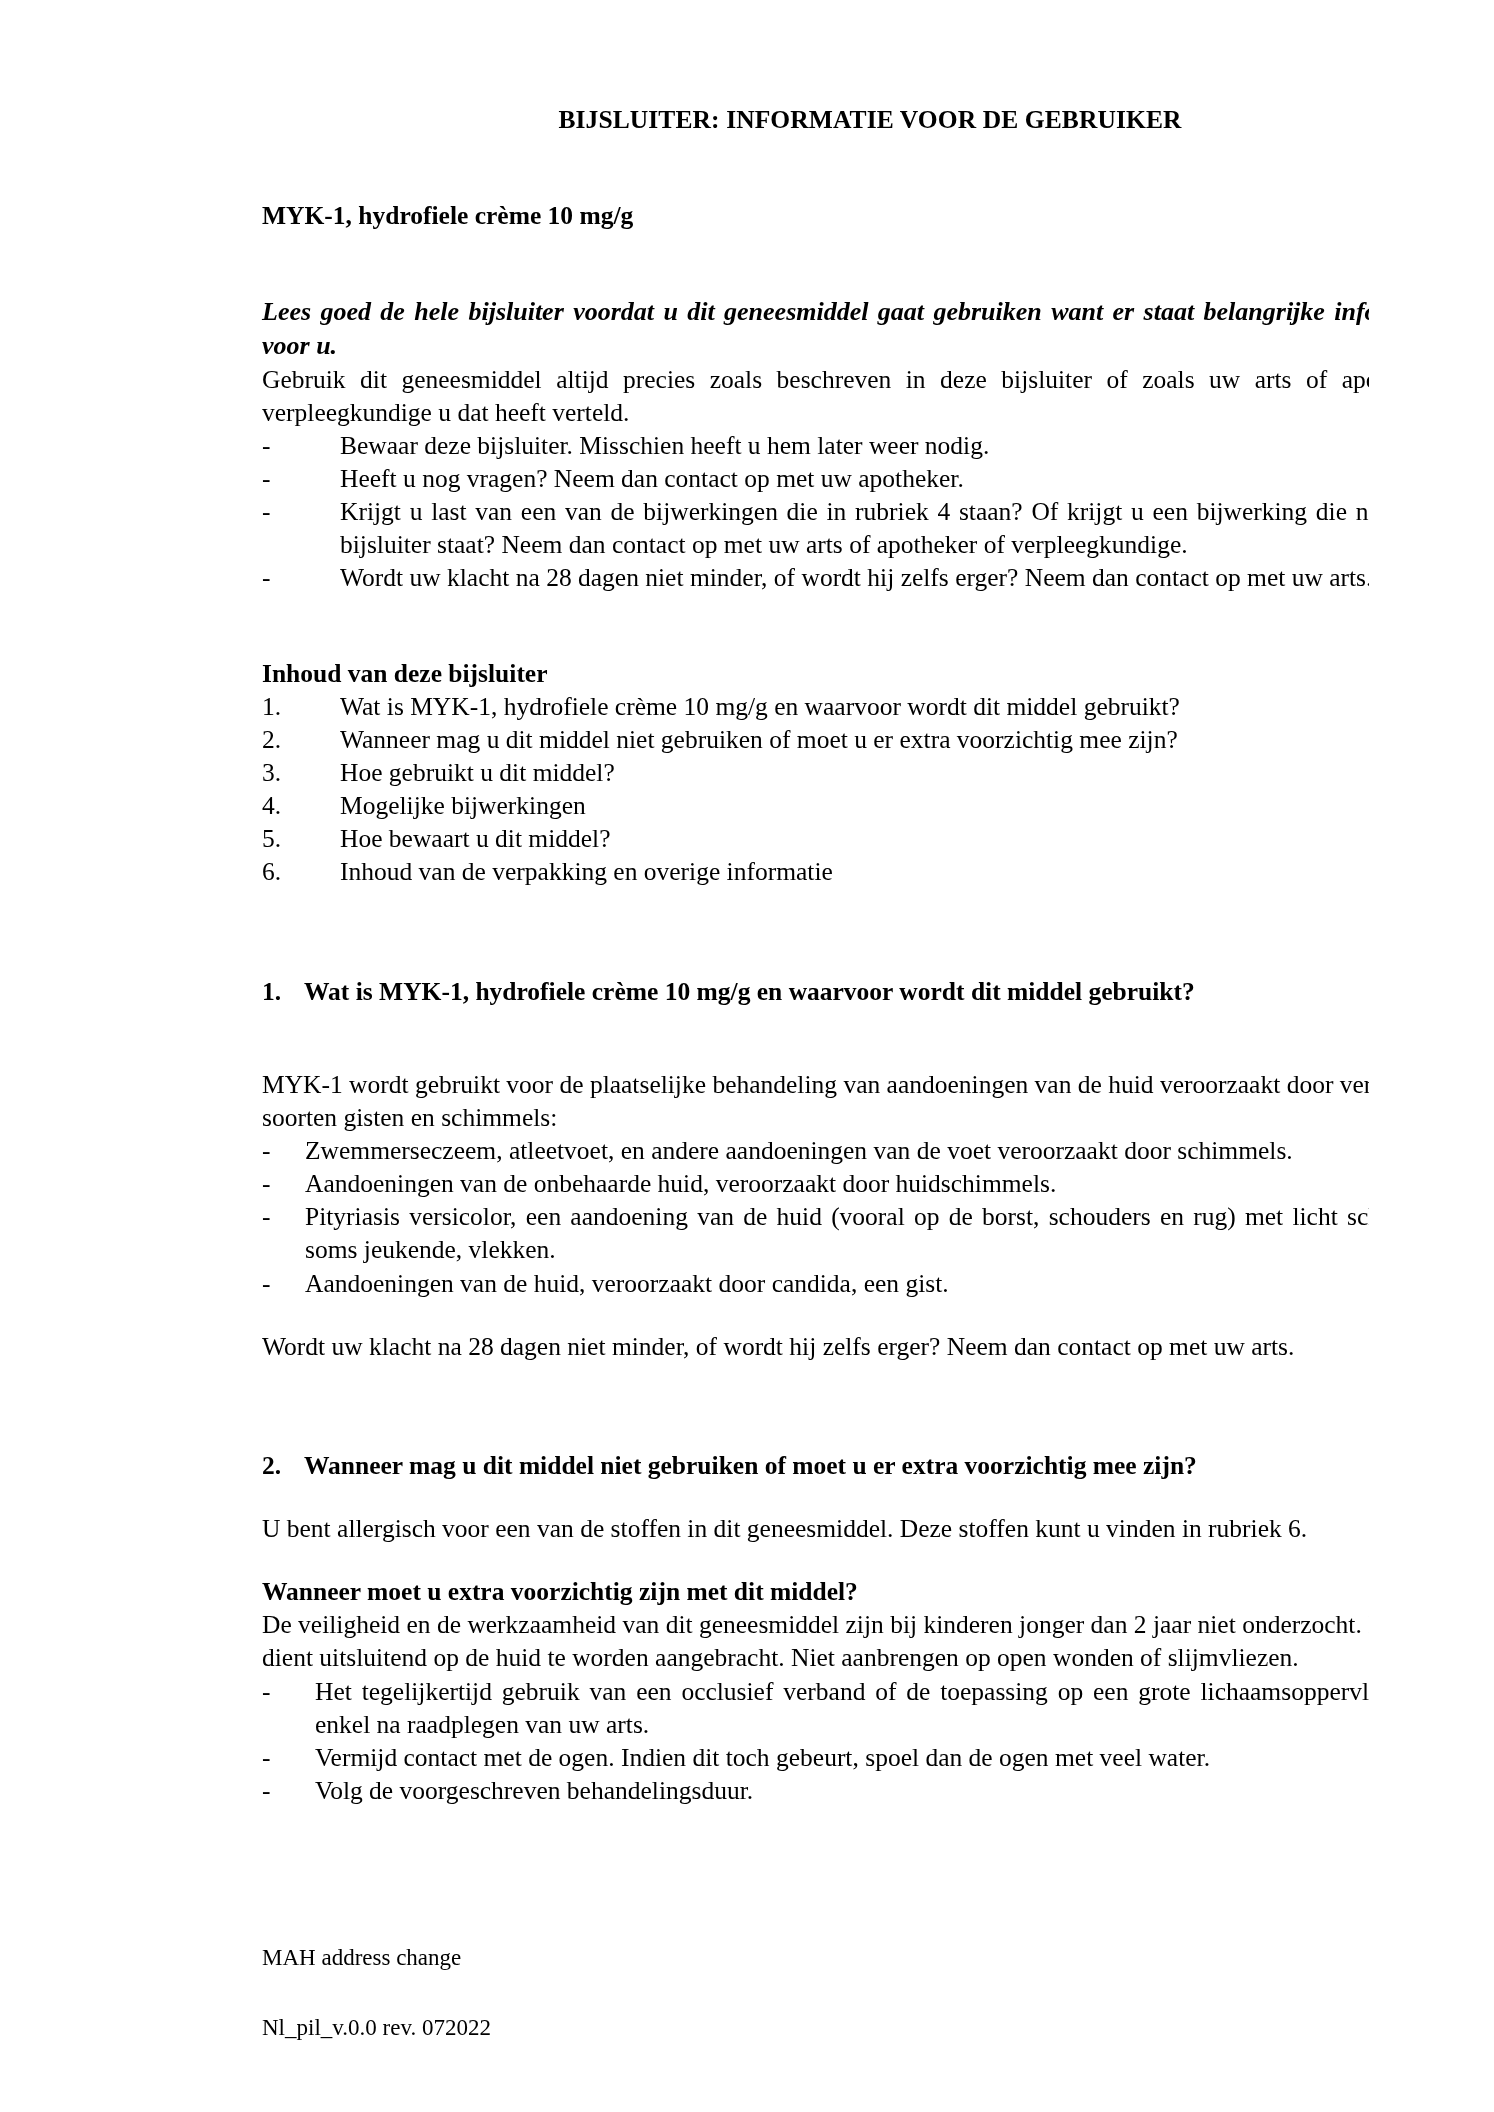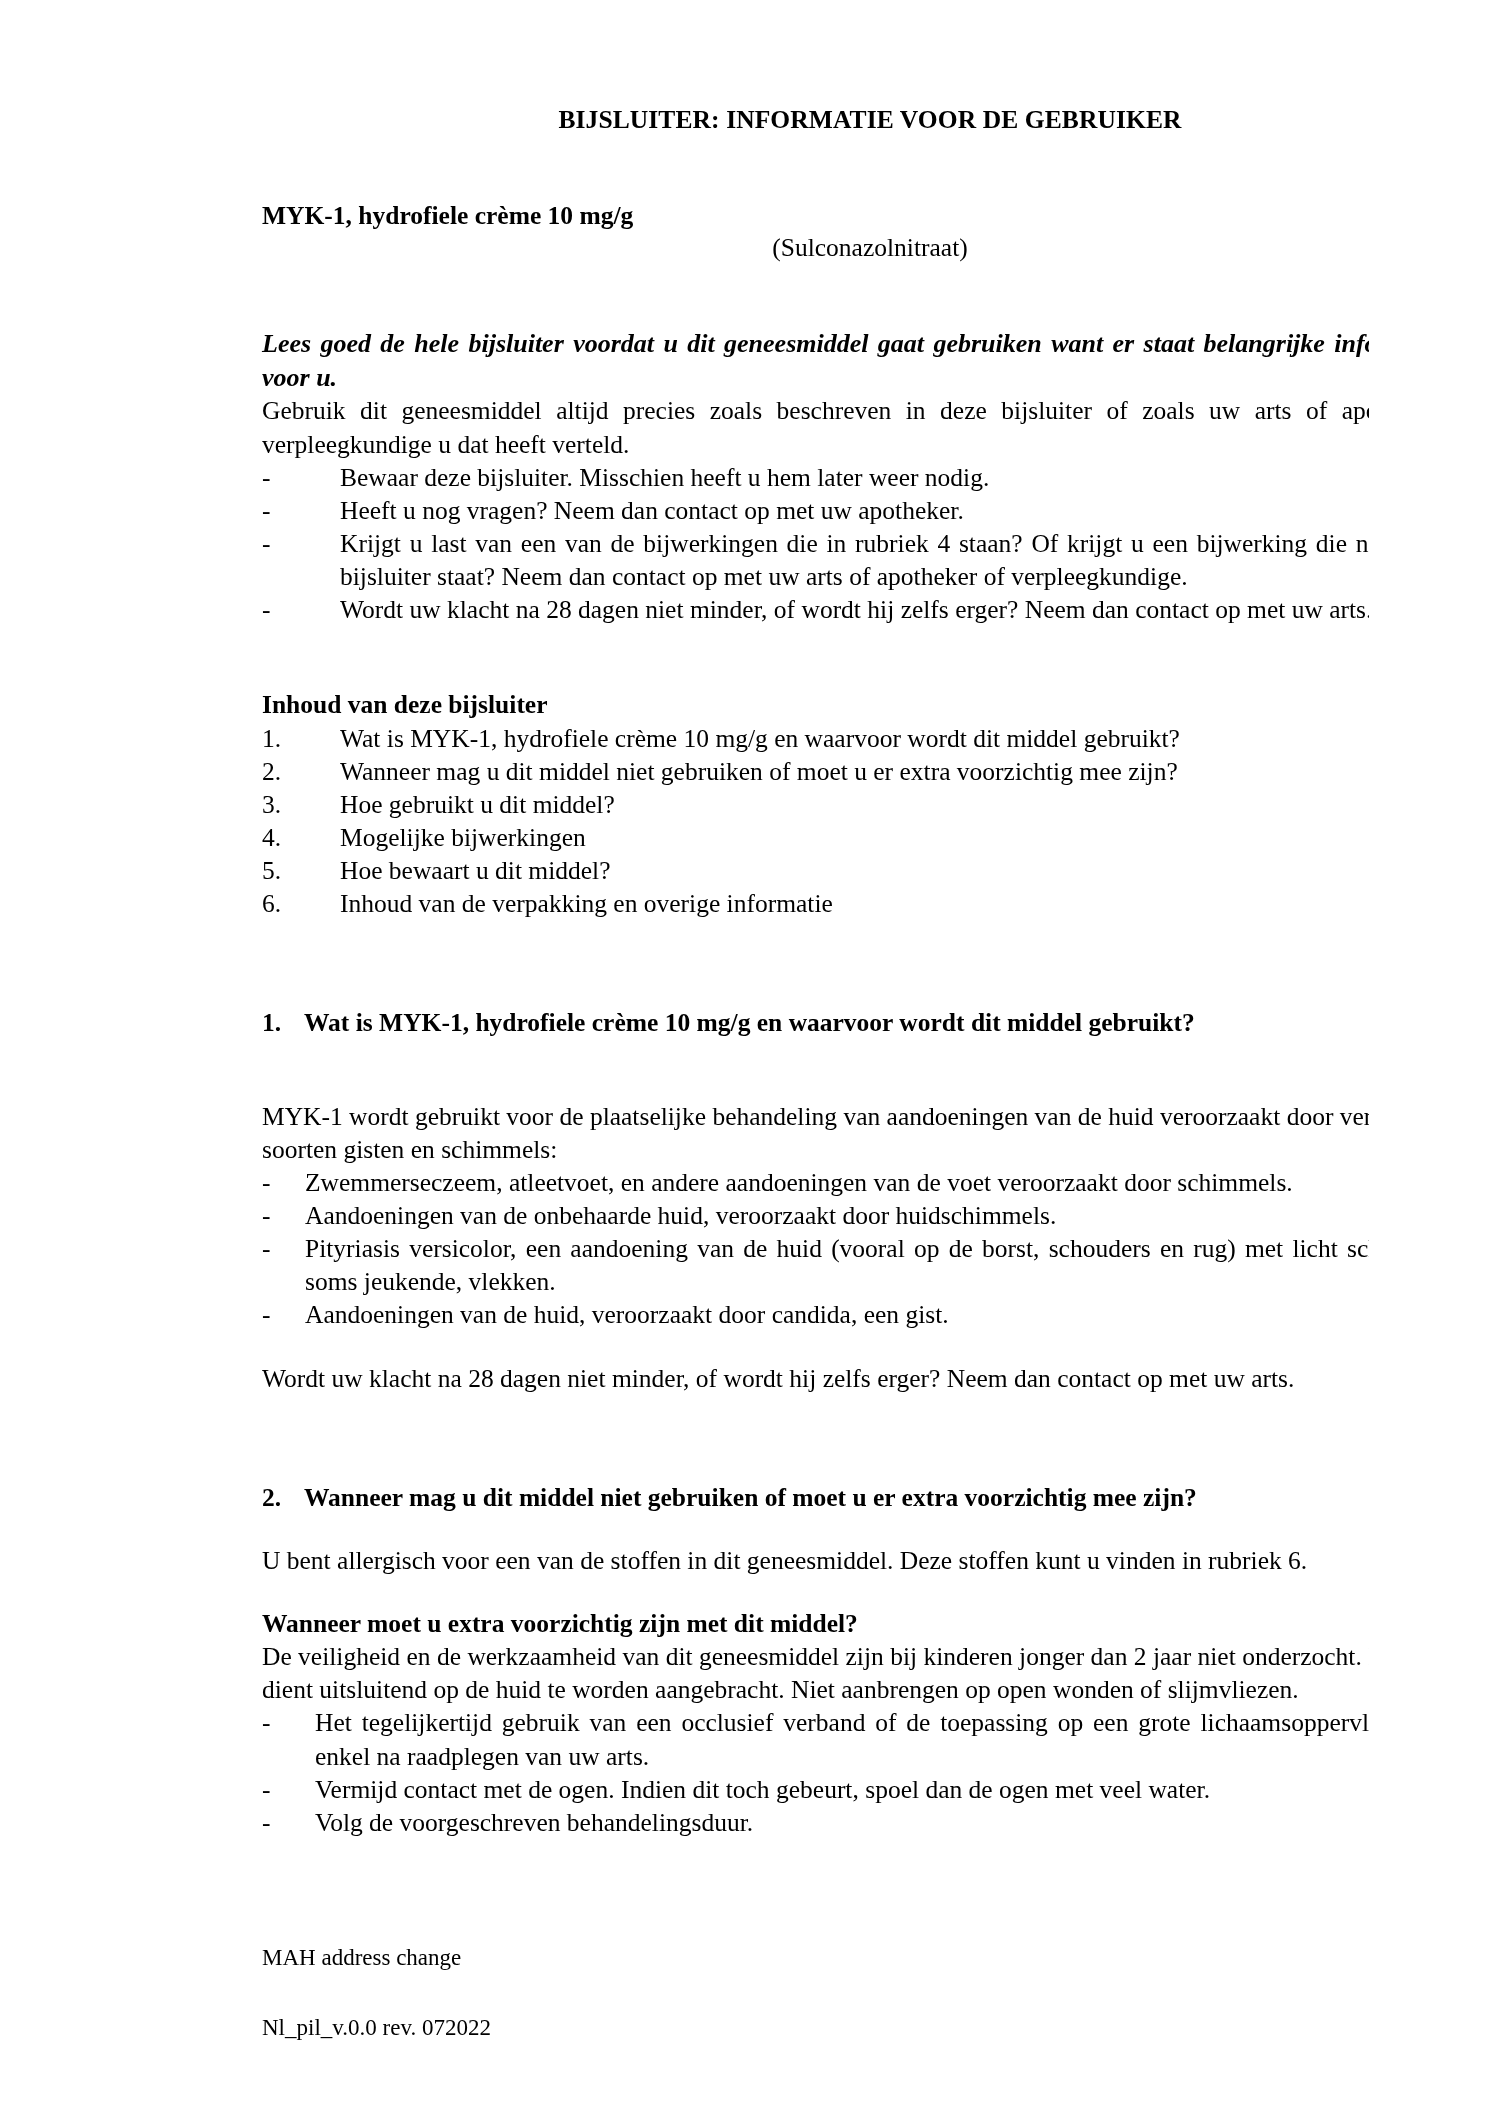--- a/index.html
+++ b/index.html
@@ -179,21 +179,20 @@
 </style>
 </head>
 <body>
 
 <div class="page">
   <div class="content">
 
     <div class="doc-title">BIJSLUITER: INFORMATIE VOOR DE GEBRUIKER</div>
 
     <div class="product-title">MYK-1, hydrofiele crème 10 mg/g</div>
-    <div class="product-sub">(Sulconazolnitraat)</div>
 
     <div class="lead">Lees goed de hele bijsluiter voordat u dit geneesmiddel gaat gebruiken want er staat belangrijke informatie in voor u.</div>
     <p class="body">Gebruik dit geneesmiddel altijd precies zoals beschreven in deze bijsluiter of zoals uw arts of apotheker of verpleegkundige u dat heeft verteld.</p>
 
     <ul class="dash wide">
       <li>
         <span class="dash-mark">-</span>
         <span>Bewaar deze bijsluiter. Misschien heeft u hem later weer nodig.</span>
       </li>
       <li>

